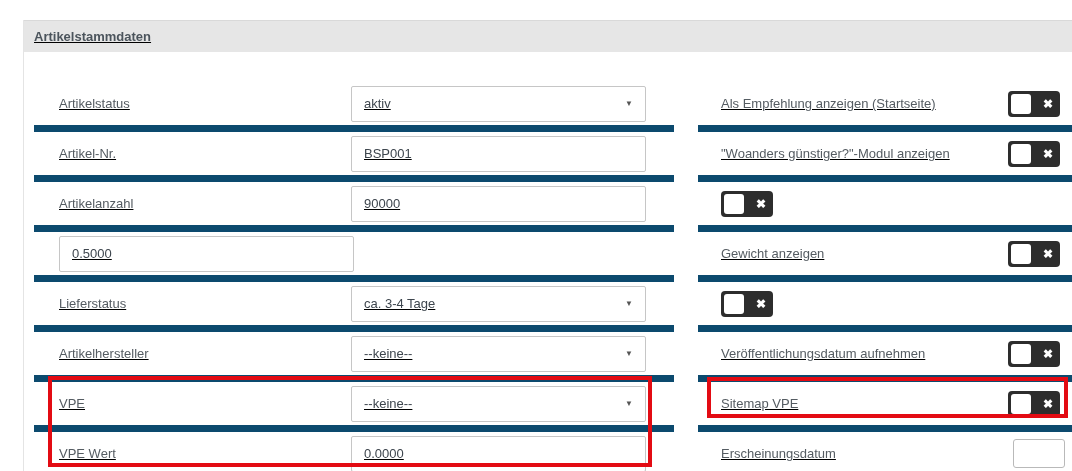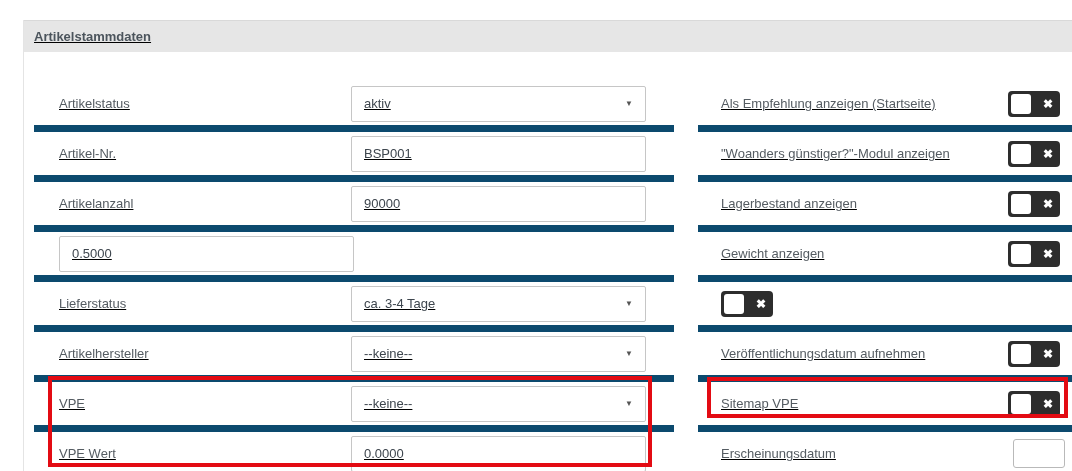--- a/index.html
+++ b/index.html
@@ -141,21 +141,20 @@
 
         <div class="row">
           <span class="field-label">"Woanders günstiger?"-Modul anzeigen</span>
           <div class="toggle">
             <span class="knob"></span>
             <span class="off-glyph">✖</span>
           </div>
         </div>
 
         <div class="row">
-          <span class="field-label">Lagerbestand anzeigen</span>
           <div class="toggle">
             <span class="knob"></span>
             <span class="off-glyph">✖</span>
           </div>
         </div>
 
         <div class="row">
           <span class="field-label">Gewicht anzeigen</span>
           <div class="toggle">
             <span class="knob"></span>

